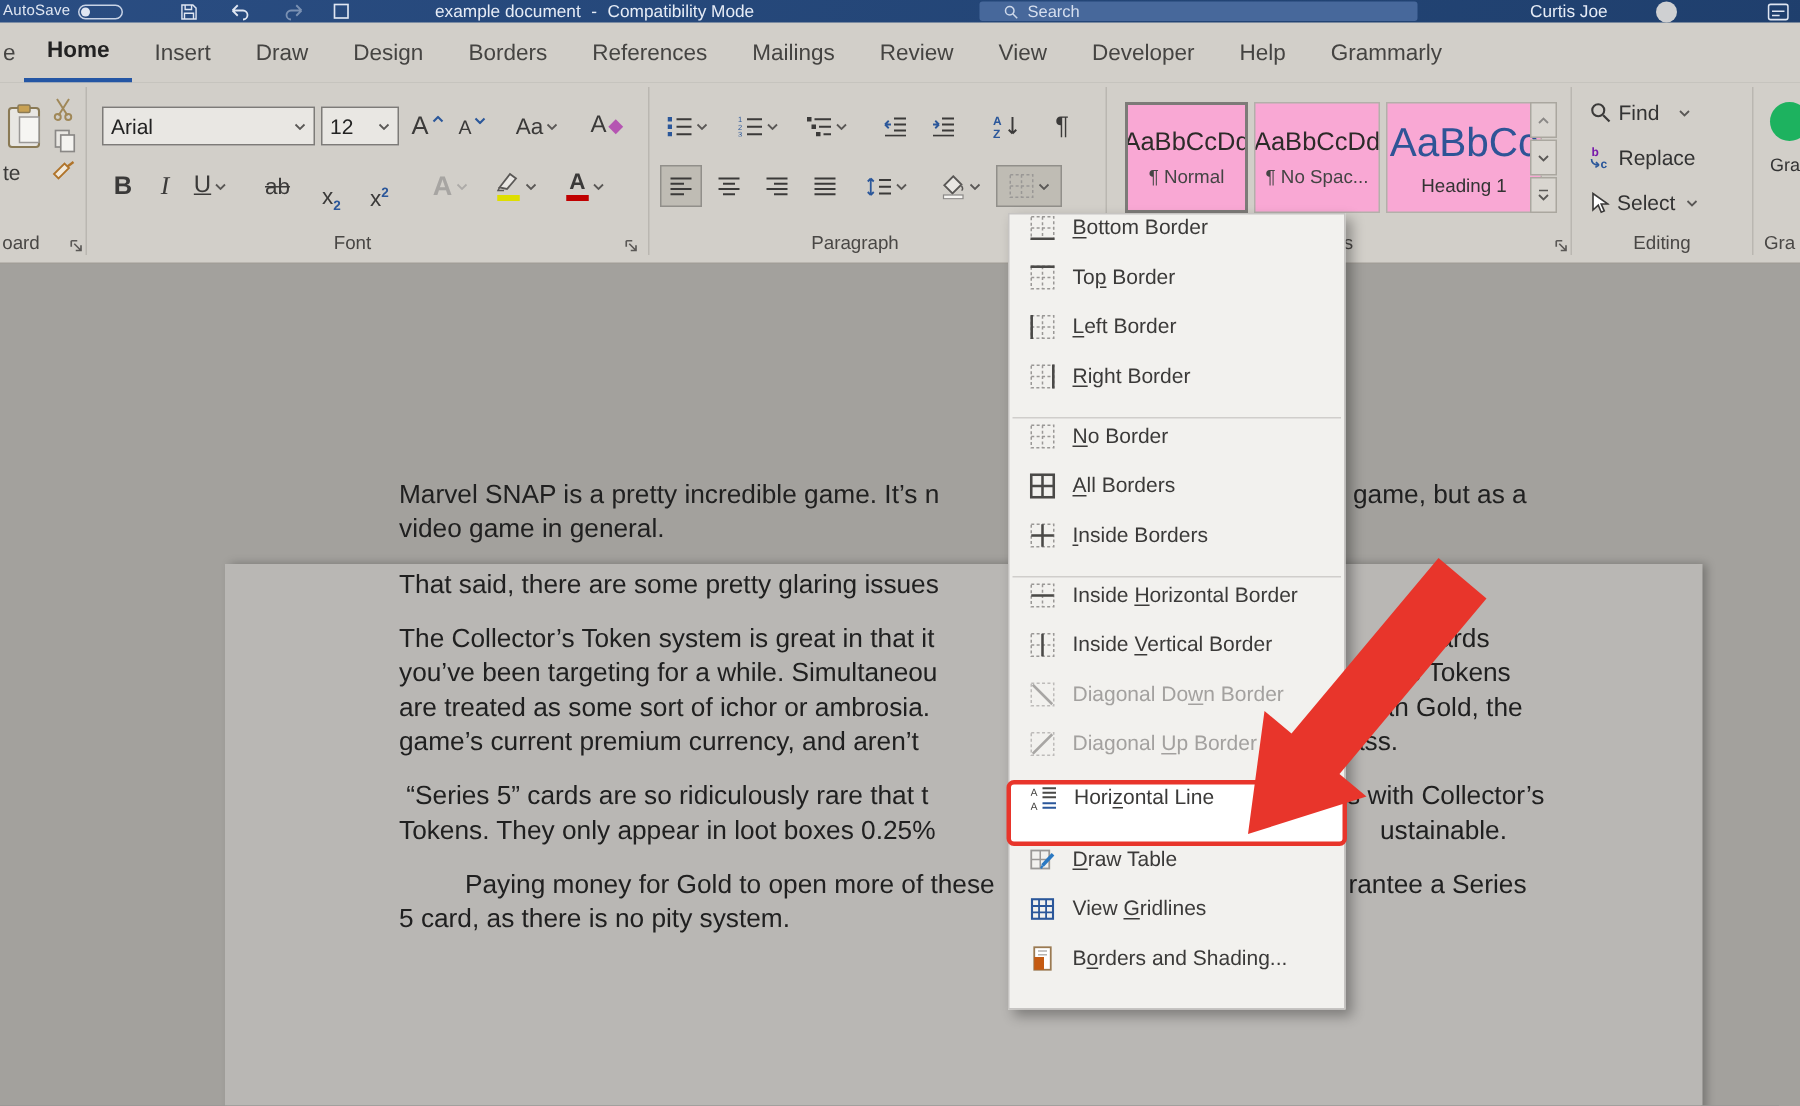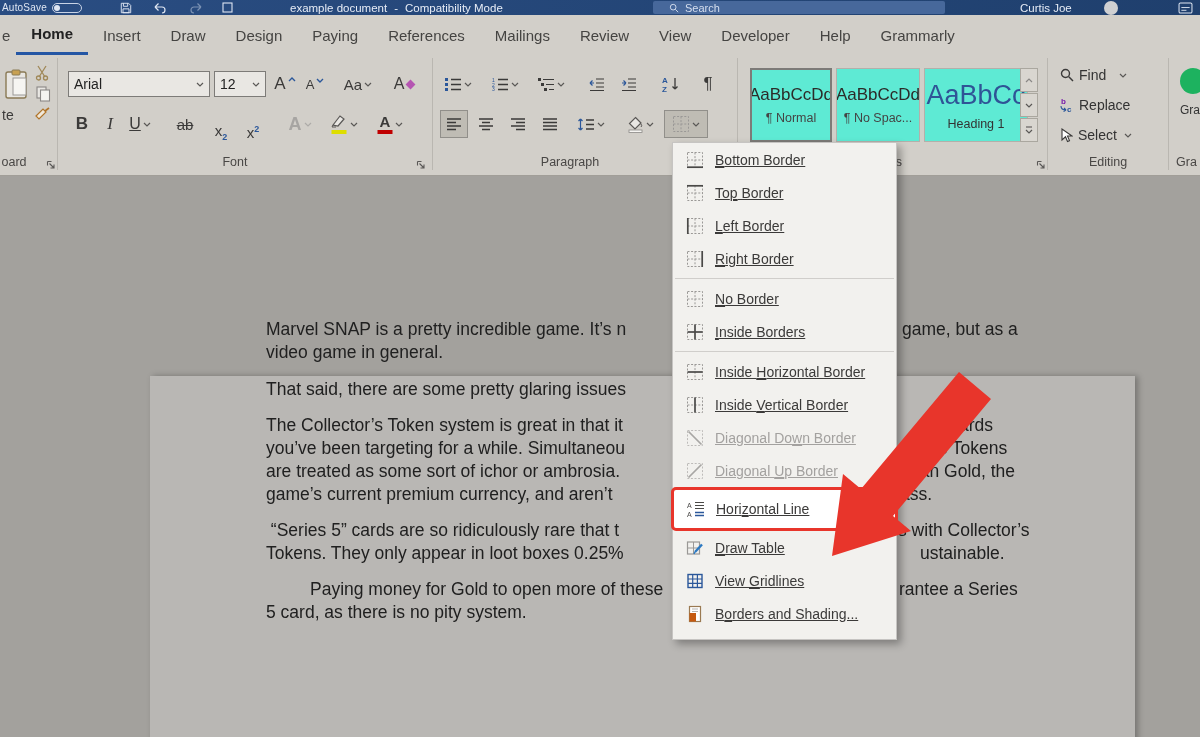--- a/index.html
+++ b/index.html
@@ -42,21 +42,21 @@
           gap:2px; color:#3b3a39; font-size:16px; height:28px; }
   .rbtn.pressed { background:#bfbcb4; border:1px solid #918f8a; }
   .glyphB { font-weight:bold; font-size:17px; }
   .glyphI { font-style:italic; font-family:"Liberation Serif",serif; font-size:17px; }
   .glyphU { text-decoration:underline; font-size:16px; }
   .strike { text-decoration:line-through; font-size:15px; }
   .subsup { font-size:15px;margin-top:16px; }
   .subsup small { font-size:9px; color:#2b579a; font-weight:bold; }
   .effectsA { color:#a7a5a2; font-weight:bold; font-size:18px; }
   .colorbar { position:absolute; bottom:3px; left:50%; transform:translateX(-50%); width:15px; height:4px; }
-  .stylecard { position:absolute; top:13px; height:74px; background:#5eead4; border:1px solid #b3b0aa;
+  .stylecard { position:absolute; top:13px; height:74px; background:#f9a8d4; border:1px solid #b3b0aa;
                display:flex; flex-direction:column; align-items:center; justify-content:center;
                overflow:hidden; white-space:nowrap; }
   .stylecard.sel { border:2px solid #7d7b78; }
   .stylecard .sample { font-size:17px; color:#2c2b29; }
   .stylecard .sname { font-size:12.5px; color:#444; margin-top:6px; }
   .stylecard.h1 .sample { font-size:27px; color:#2f5496; }
   .stylecard.h1 .sname { color:#333; }
   .scrollbtn { position:absolute; left:1020px; width:18px; height:24px; background:#d9d6d0;
                border:1px solid #aaa79f; display:flex; align-items:center; justify-content:center;
                font-size:8px; color:#555; }
@@ -69,22 +69,22 @@
   .canvas { position:absolute; left:0; top:176px; width:1200px; height:561px; background:#a3a19d; }
   .page { position:absolute; left:150px; top:200px; width:985px; height:537px;
           background:#b9b7b4; box-shadow:3px 0 6px rgba(0,0,0,.28); }
   .dl, .dr { position:absolute; white-space:nowrap; font-size:17.5px; color:#202020; line-height:22px; }
   .dl { max-width:406px; overflow:hidden; }
 
   
   .menu { position:absolute; left:672px; top:142px; width:225px; background:#f2f1ee;
           border:1px solid #c6c4c2; box-shadow:4px 4px 8px rgba(0,0,0,.32);
           padding-bottom:9px; z-index:20; }
-  .mi { height:33px; display:flex; align-items:center; padding-left:13px; gap:11px;
-        font-size:14px; color:#3b3a39; cursor:default;text-decoration:underline; }
+  .mi { height:33px; display:flex; padding-left:13px; gap:11px;
+        font-size:14px; color:#3b3a39; cursor:default; }
   .mi .mn { text-decoration:underline; text-underline-offset:2px; }
   .mi.disabled { color:#a3a19f; }
   .mi.hl { background:#fff; border:3px solid var(--red,#e8352b); border-radius:5px;
            height:44px; margin:0 -2px; position:relative; z-index:2; }
   .msep { height:1px; background:#d0cecb; margin:3px 2px; }
   .micon { width:18px; height:18px; flex:0 0 18px; }
 
   
   .annot { position:absolute; left:0; top:0; width:1200px; height:737px;
            z-index:50; pointer-events:none; }
@@ -149,21 +149,21 @@
     </div>
   </div>
 
   <div class="tabrow">
     <span class="tab partial">e</span>
     <span id="tabs-container" style="display:flex">
         <span class="tab active">Home</span>
         <span class="tab">Insert</span>
         <span class="tab">Draw</span>
         <span class="tab">Design</span>
-        <span class="tab">Paying</span>
+        <span class="tab">Borders</span>
         <span class="tab">References</span>
         <span class="tab">Mailings</span>
         <span class="tab">Review</span>
         <span class="tab">View</span>
         <span class="tab">Developer</span>
         <span class="tab">Help</span>
         <span class="tab">Grammarly</span>
       </span>
   </div>
 
@@ -545,20 +545,28 @@
       <div class="mi">
         <span class="micon"><svg width="18" height="18" viewBox="0 0 18 18">
             <rect x="1.5" y="1.5" width="15" height="15" stroke="#9a9896" stroke-width="1" stroke-dasharray="2,1.6" fill="none"></rect>
             <path d="M1.5 9 H16.5" stroke="#9a9896" stroke-width="1" stroke-dasharray="2,1.6" fill="none"></path>
             <path d="M9 1.5 V16.5" stroke="#9a9896" stroke-width="1" stroke-dasharray="2,1.6" fill="none"></path>
           </svg></span>
         <span><span class="mn">N</span>o Border</span>
       </div>
       <div class="mi">
         <span class="micon"><svg width="18" height="18" viewBox="0 0 18 18">
+            <rect x="1.5" y="1.5" width="15" height="15" stroke="#4a4947" stroke-width="1.7" fill="none"></rect>
+            <path d="M1.5 9 H16.5" stroke="#4a4947" stroke-width="1.7" fill="none"></path>
+            <path d="M9 1.5 V16.5" stroke="#4a4947" stroke-width="1.7" fill="none"></path>
+          </svg></span>
+        <span><span class="mn">A</span>ll Borders</span>
+      </div>
+      <div class="mi">
+        <span class="micon"><svg width="18" height="18" viewBox="0 0 18 18">
             <rect x="1.5" y="1.5" width="15" height="15" stroke="#9a9896" stroke-width="1" stroke-dasharray="2,1.6" fill="none"></rect>
             <path d="M1.5 9 H16.5" stroke="#4a4947" stroke-width="1.7" fill="none"></path>
             <path d="M9 1.5 V16.5" stroke="#4a4947" stroke-width="1.7" fill="none"></path>
           </svg></span>
         <span><span class="mn">I</span>nside Borders</span>
       </div>
       <div class="msep"></div>
       <div class="mi">
         <span class="micon"><svg width="18" height="18" viewBox="0 0 18 18">
             <rect x="1.5" y="1.5" width="15" height="15" stroke="#9a9896" stroke-width="1" stroke-dasharray="2,1.6" fill="none"></rect>

